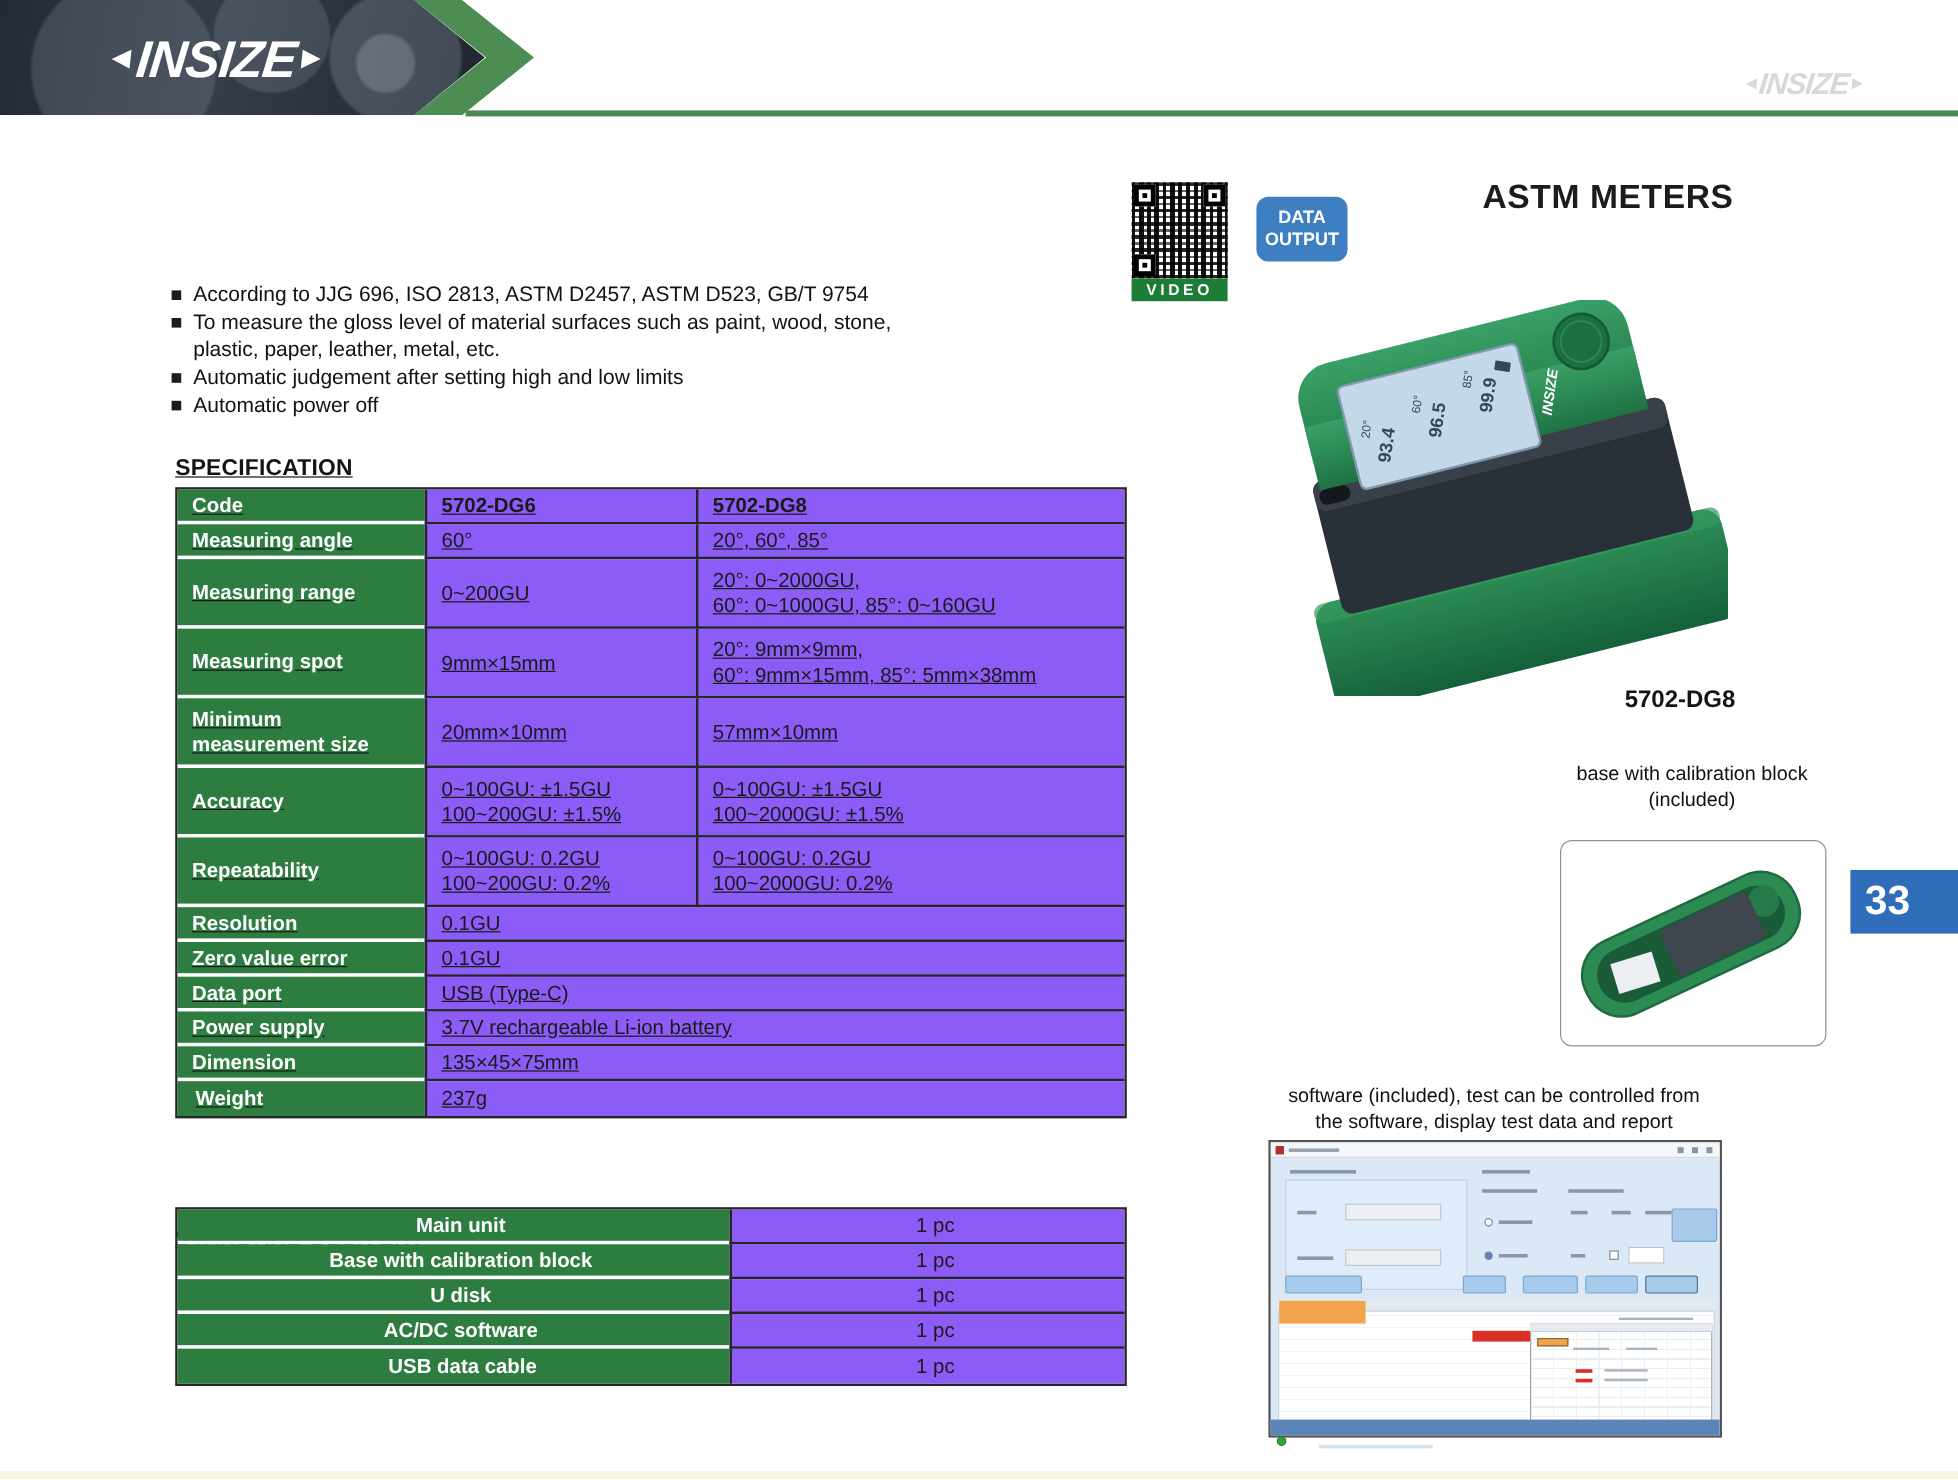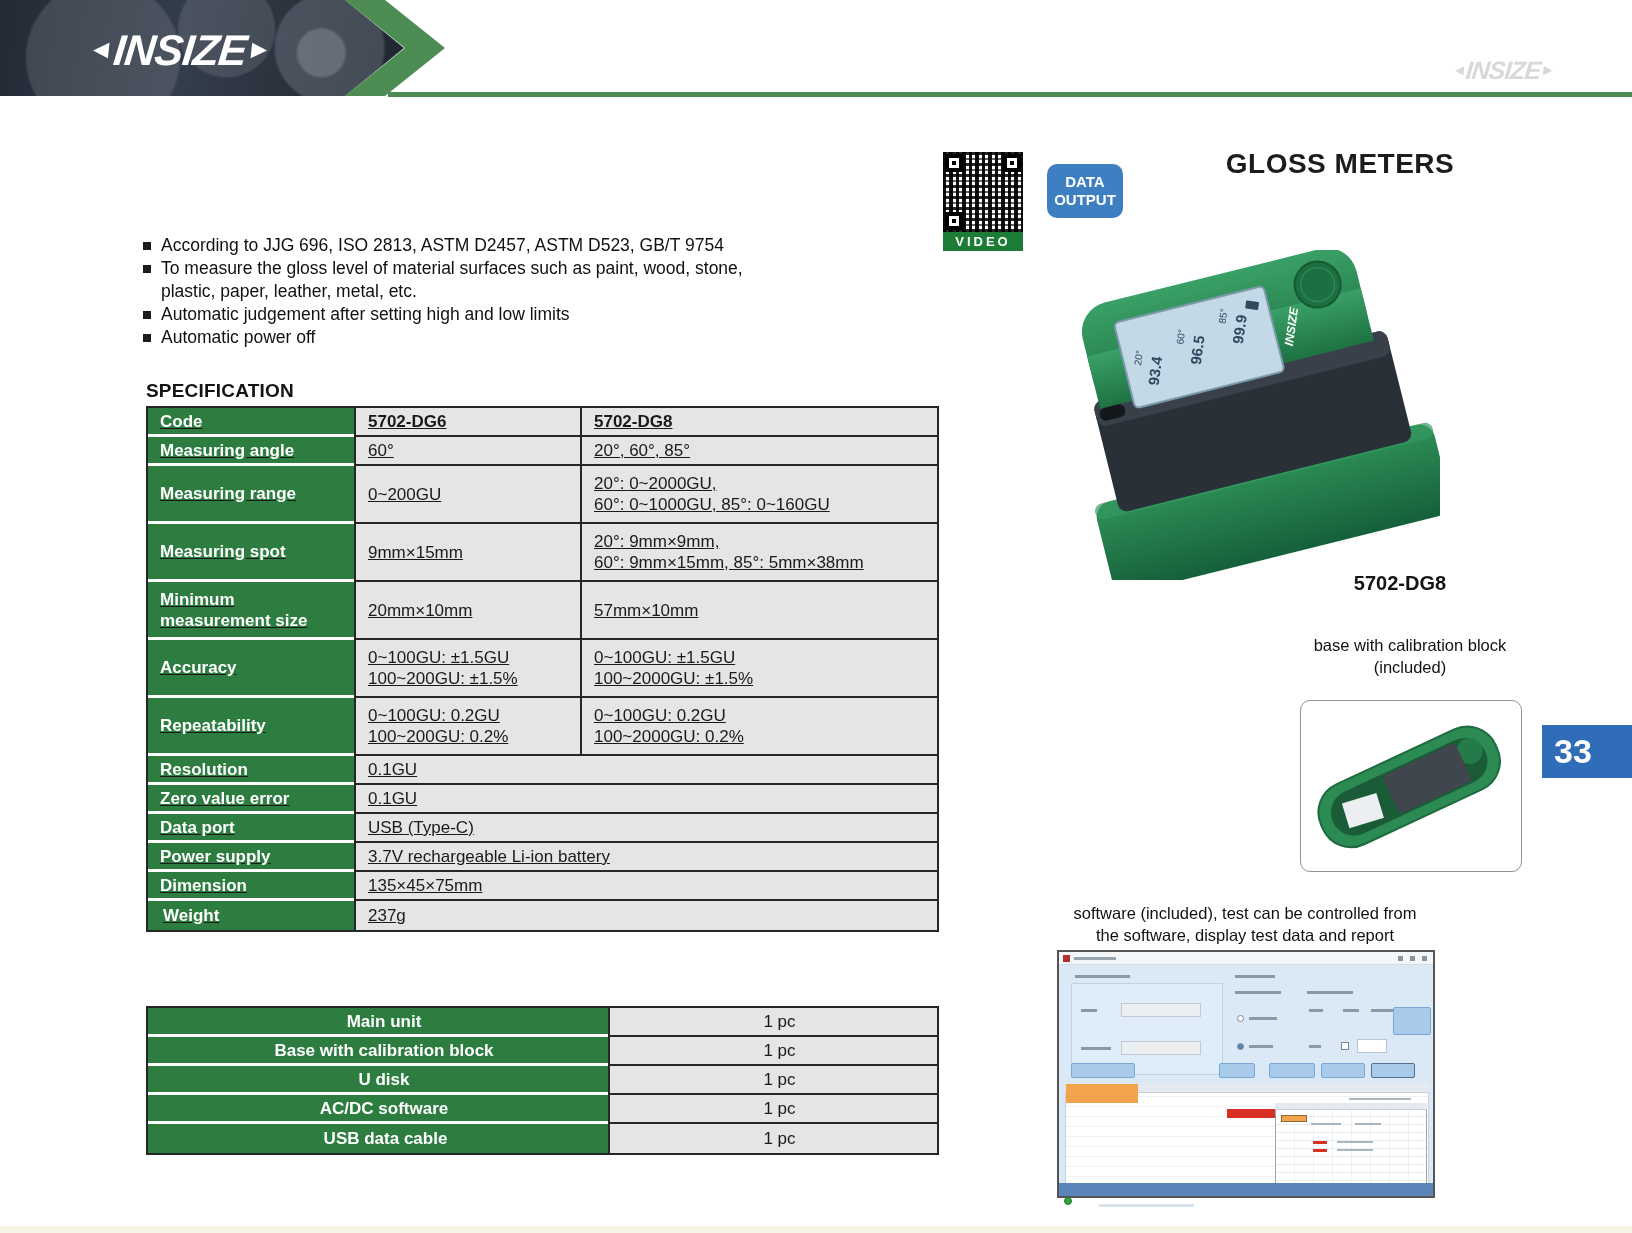--- a/index.html
+++ b/index.html
@@ -40,29 +40,29 @@
   .pagetitle{position:absolute;left:1175px;top:148px;width:330px;text-align:center;
         font-size:28px;font-weight:bold;color:#1c1c1c;letter-spacing:.5px;}
 
   
   .features{position:absolute;left:143px;top:234px;width:730px;}
   .feat{display:flex;align-items:flex-start;margin:0 0 0 0;}
   .sq{flex:0 0 auto;width:8px;height:8px;background:#1c1c1c;margin:8px 10px 0 0;}
   .ftxt{font-size:17.5px;line-height:23px;color:#111;white-space:pre-line;}
 
   
-  .sechead{position:absolute;left:146px;font-size:19px;font-weight:bold;color:#141414;letter-spacing:.2px;}
+  .sechead{position:absolute;left:146px;font-size:19px;font-weight:bold;color:#141414;letter-spacing:.2px;text-decoration:underline;}
   table.spec{position:absolute;left:146px;top:406px;width:789px;table-layout:fixed;
         border-collapse:separate;border-spacing:0;border:2px solid #262626;text-decoration:underline;}
   table.deliv{position:absolute;left:146px;top:1006px;width:789px;table-layout:fixed;
         border-collapse:separate;border-spacing:0;border:2px solid #262626;}
   td{padding:0 0 0 12px;vertical-align:middle;font-size:17px;line-height:21px;white-space:pre-line;}
   td.g{background:#2e7d40;color:#fff;font-weight:bold;border-bottom:3px solid #ffffff;}
   tr:last-child td.g{border-bottom:none;padding-left:15px;}
-  td.v{background:#e5e5e5;color:#1a1a1a;border-left:2px solid #262626;border-bottom:2px solid #262626;}
+  td.v{background:#8b5cf6;color:#1a1a1a;border-left:2px solid #262626;border-bottom:2px solid #262626;}
   tr:last-child td.v{border-bottom:none;}
   td.bold{font-weight:bold;}
   tr.h1{height:29px;} tr.h2{height:58px;}
   tr.dh{height:29px;text-align:center;}
 
   
   .device{position:absolute;left:1050px;top:250px;width:390px;height:330px;}
   .modelcap{position:absolute;left:1300px;top:572px;width:200px;text-align:center;
         font-size:20px;font-weight:bold;color:#141414;}
   .basecap{position:absolute;left:1250px;top:634px;width:320px;text-align:center;
@@ -117,21 +117,21 @@
   <div class="watermark"><span class="arr">◄</span><span>INSIZE</span><span class="arr">►</span></div>
 
   <div class="qr">
     <span class="finder f-tl"></span>
     <span class="finder f-tr"></span>
     <span class="finder f-bl"></span>
   </div>
   <div class="video">VIDEO</div>
   <div class="dataout">DATA
 OUTPUT</div>
-  <div class="pagetitle">GLOSS METERS</div>
+  <div class="pagetitle">ASTM METERS</div>
 
   <div class="features">
     <div class="feat">
         <span class="sq"></span>
         <span class="ftxt">According to JJG 696, ISO 2813, ASTM D2457, ASTM D523, GB/T 9754</span>
       </div>
     <div class="feat">
         <span class="sq"></span>
         <span class="ftxt">To measure the gloss level of material surfaces such as paint, wood, stone,
 plastic, paper, leather, metal, etc.</span>

